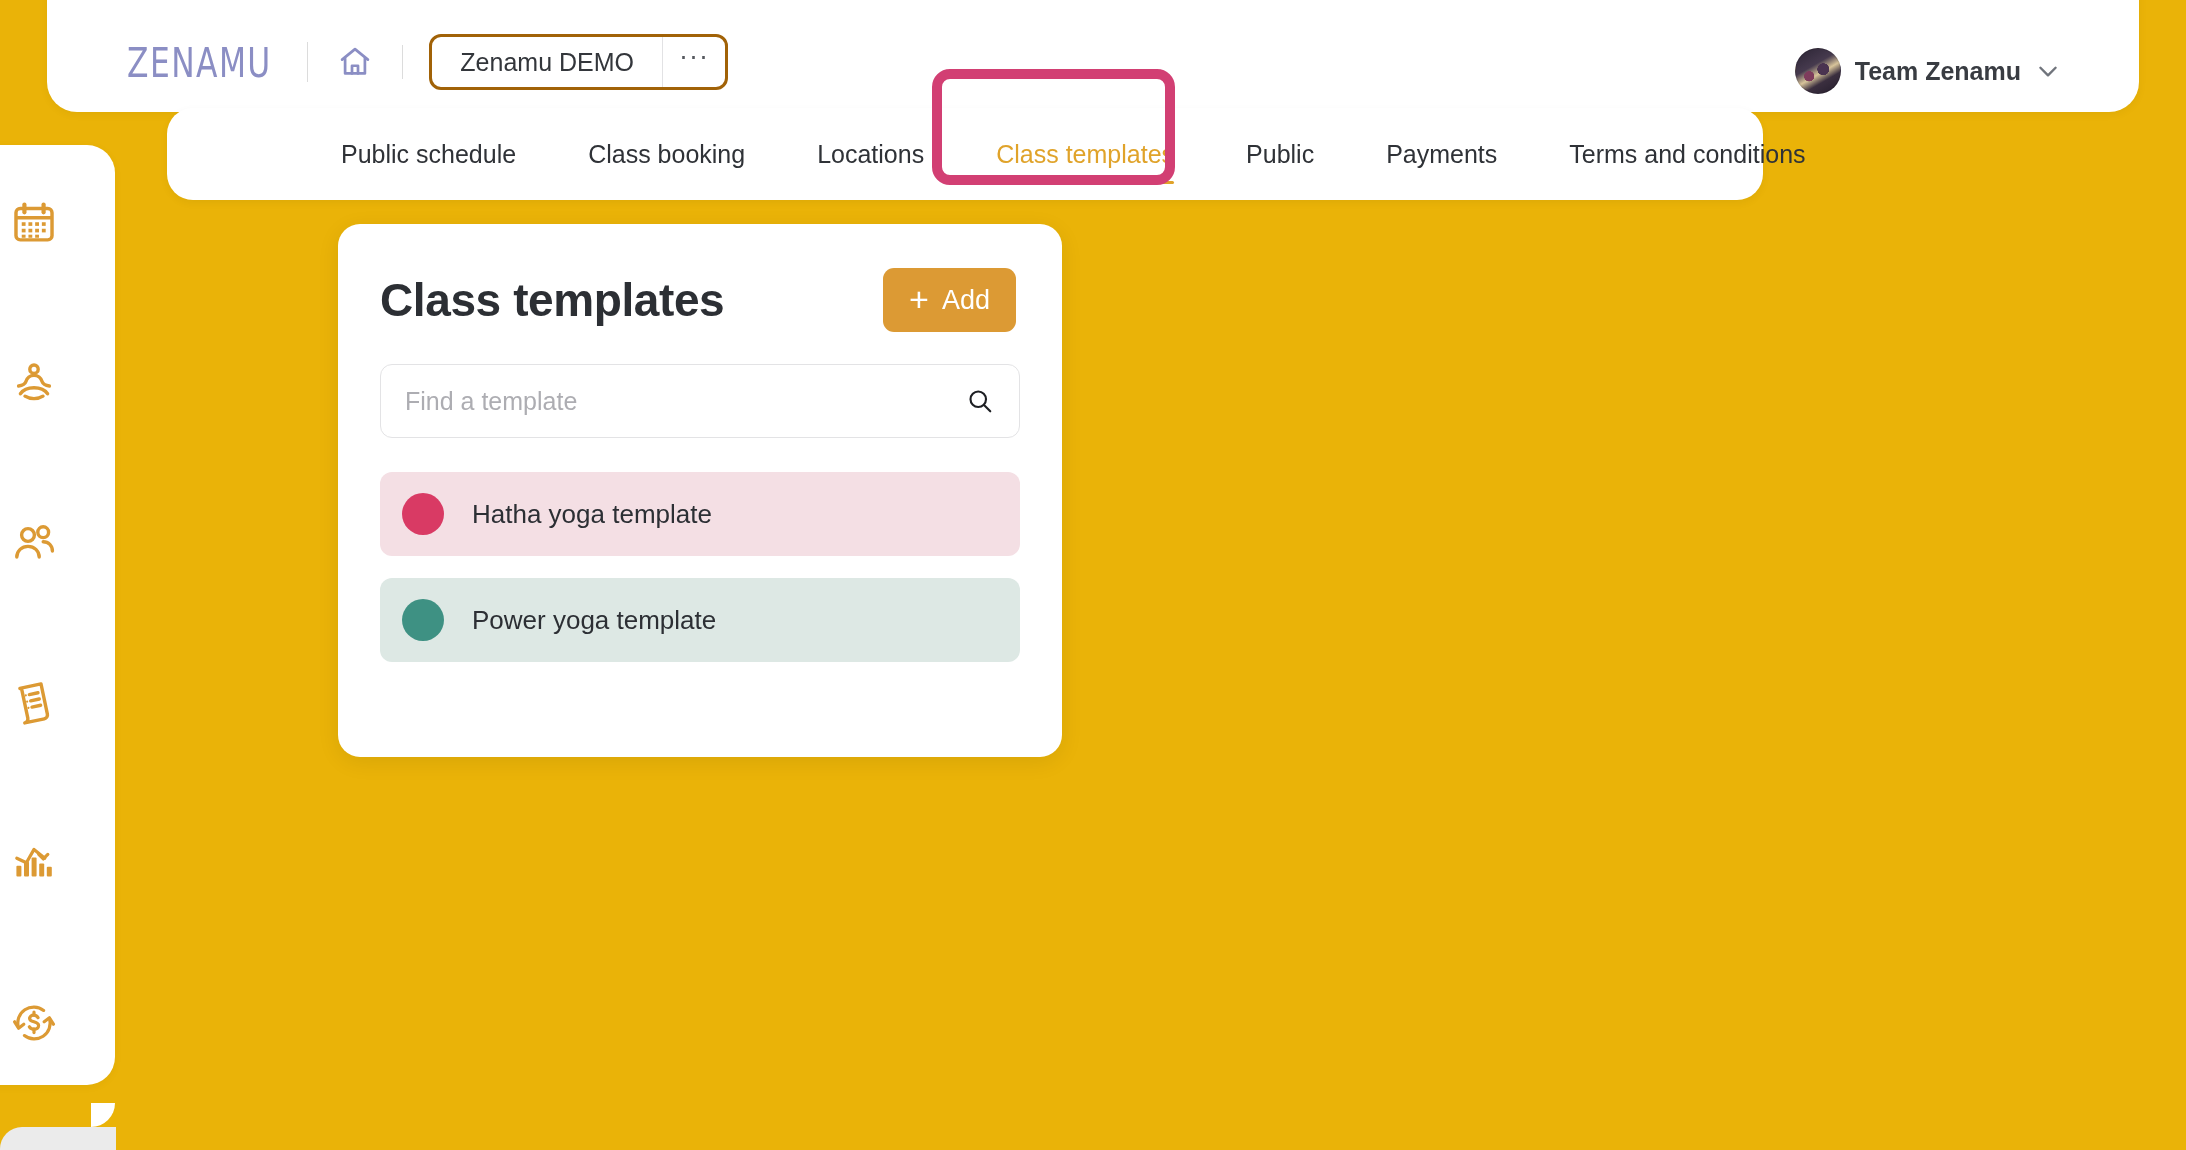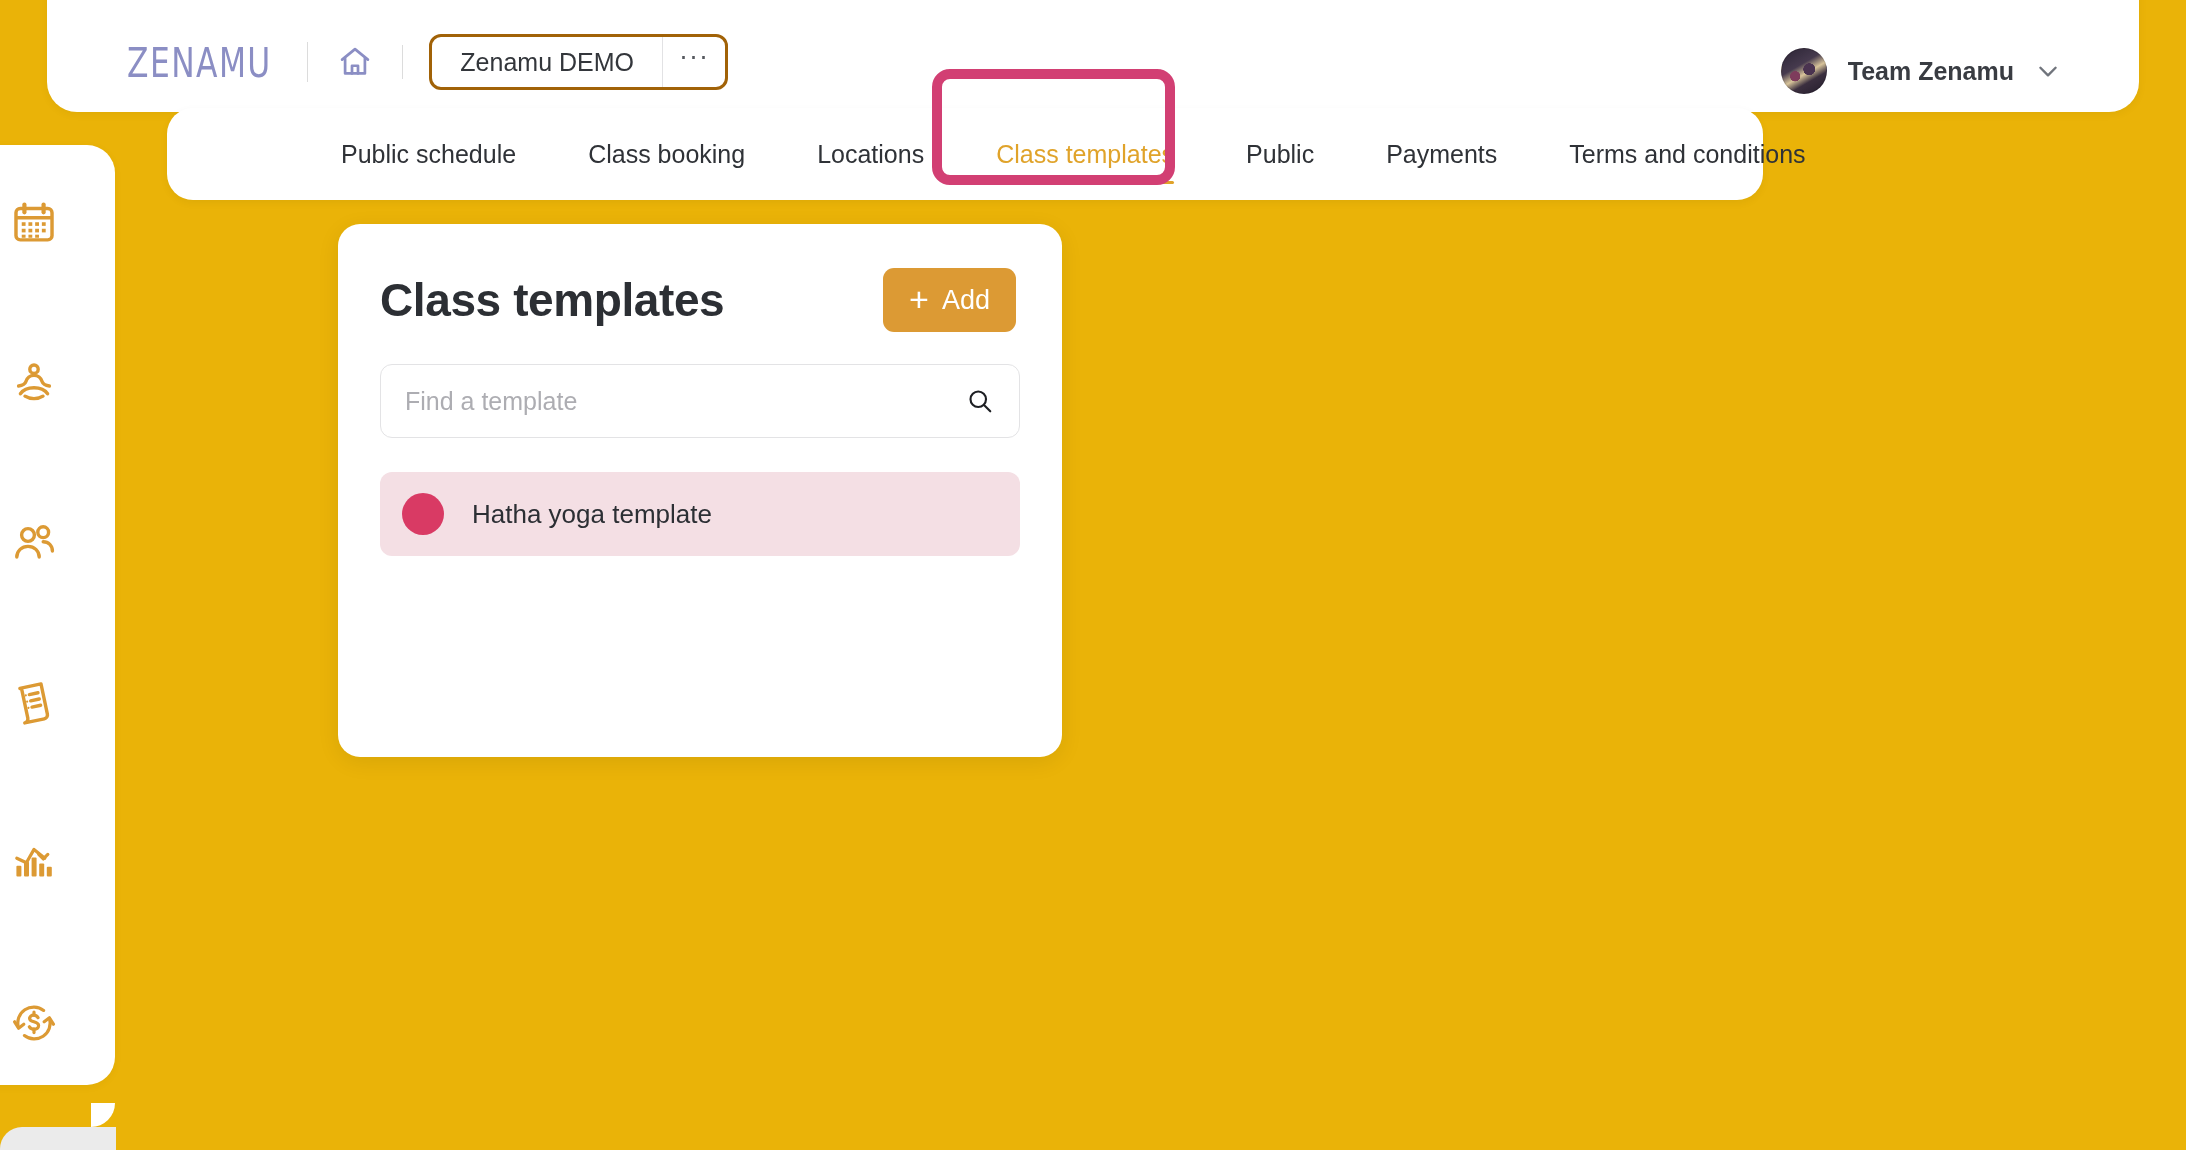--- a/index.html
+++ b/index.html
@@ -63,21 +63,21 @@
     display: flex; align-items: center; justify-content: center;
     width: 62px;
     font-size: 27px;
     color: #55585e;
     letter-spacing: 1px;
     padding-bottom: 12px;
   }
 
   .topbar-right {
     margin-left: auto;
-    display: flex; align-items: center; gap: 21px;
+    display: flex; align-items: center; gap: 14px;
     padding-right: 36px;
   }
   .avatar {
     width: 46px; height: 46px; border-radius: 50%;
     background:
       radial-gradient(circle at 30% 62%, #7e3c5c 0 12%, transparent 13%),
       radial-gradient(circle at 62% 46%, #4a3350 0 16%, transparent 17%),
       linear-gradient(150deg, #2b2434 0%, #463a4e 38%, #d8c49a 55%, #3b2f3f 70%, #241d2c 100%);
     border: 1px solid rgba(0,0,0,.12);
     flex: none;
@@ -394,16 +394,20 @@
           <line x1="15.2" y1="15.2" x2="20.2" y2="20.2"></line>
         </svg>
       </span>
     </div>
 
     <div class="tpl-list" id="tpl-list">
         <div class="tpl-row" style="background: rgb(244, 223, 228);">
           <span class="tpl-dot" style="background: rgb(217, 58, 100);"></span>
           <span class="tpl-label">Hatha yoga template</span>
         </div>
+        <div class="tpl-row" style="background: rgb(221, 232, 228);">
+          <span class="tpl-dot" style="background: rgb(62, 145, 131);"></span>
+          <span class="tpl-label">Power yoga template</span>
+        </div>
       </div>
   </section>
 
 </div>
 
 </body></html>

